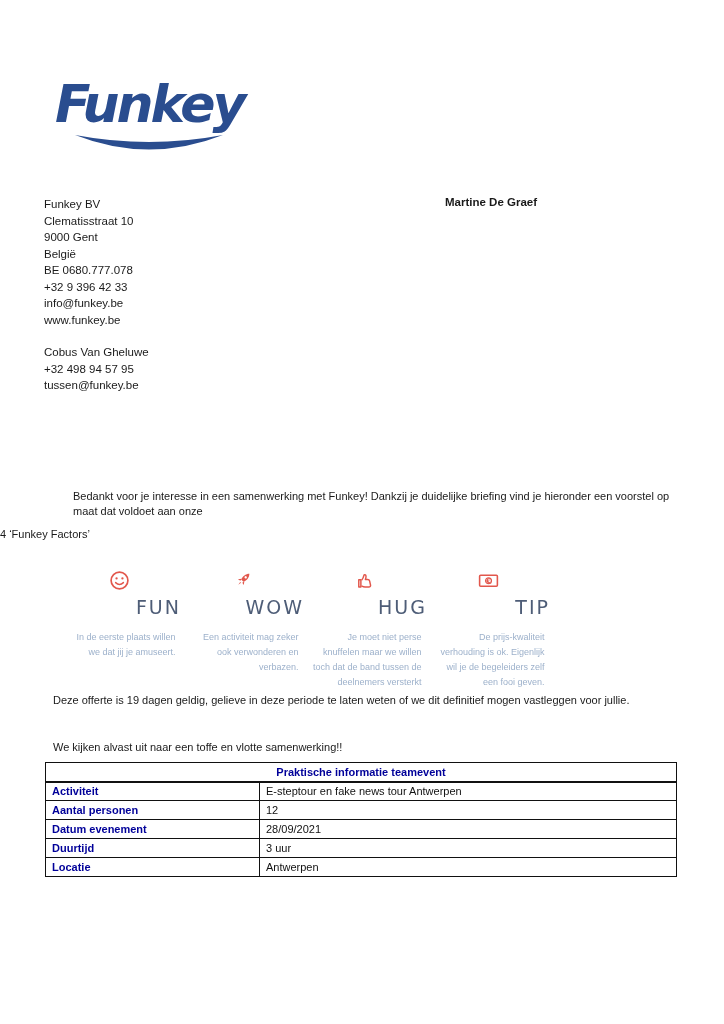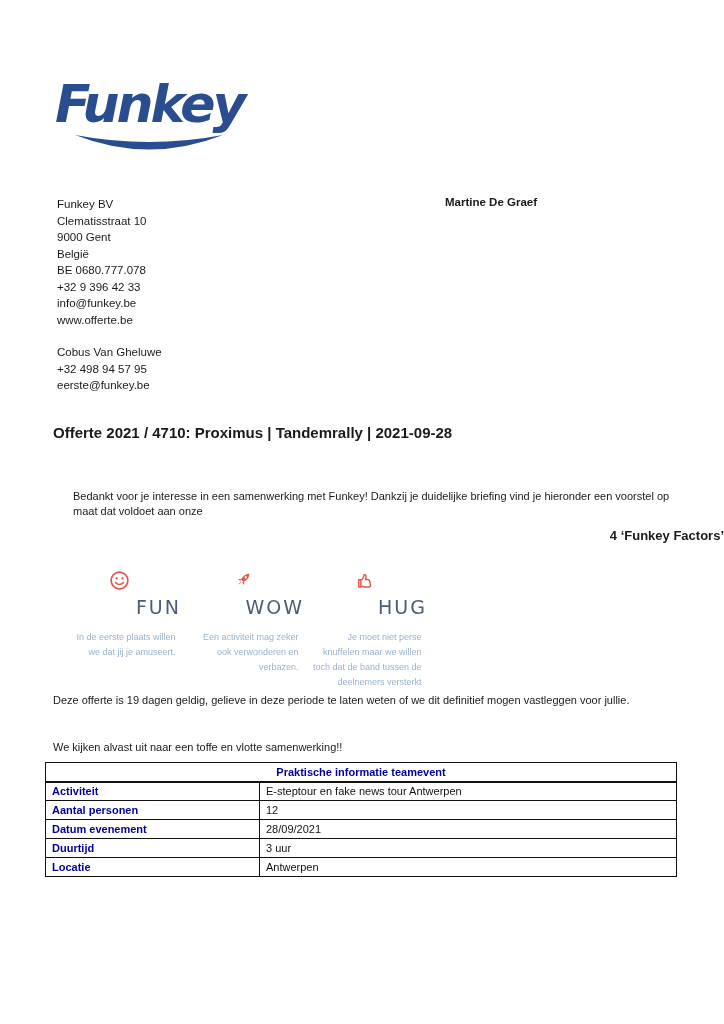--- a/index.html
+++ b/index.html
@@ -18,30 +18,30 @@
   .logo-text {
     font-family: "DejaVu Sans", sans-serif;
     font-style: italic; font-weight: 800;
     font-size: 52px; line-height: 1;
     letter-spacing: -3px;
     color: #2a4d8f;
   }
   .logo-smile { display: block; margin-top: 2px; margin-left: 14px; }
 
   
-  .sender { position: absolute; left: 57px; top: 196px; font-size: 11.5px; line-height: 16.5px; }
+  .sender { position: absolute; left: 44px; top: 196px; font-size: 11.5px; line-height: 16.5px; }
   .sender .gap { height: 16px; }
   .recipient { position: absolute; left: 445px; top: 196px; font-size: 11.5px; font-weight: 700; }
 
   
   .doc-title { position: absolute; left: 53px; top: 424px; font-size: 15px; font-weight: 700; }
 
   
   .intro { position: absolute; left: 53px; top: 489px; width: 600px; font-size: 11px; line-height: 15px; margin-left: 20px; }
-  .factors-heading { position: absolute; left: 0; top: 528px; width: 724px; text-align: right; font-size: 13px; font-weight: 700; }
+  .factors-heading { position: absolute; left: 0; top: 528px; width: 724px; text-align: left; font-size: 11px; font-weight: 400; }
 
   
   .factors { position: absolute; left: 58px; top: 568px; width: 492px; display: flex; }
   .factor { width: 123px; text-align: right; }
   .factor-icon { height: 24px; display: flex; align-items: center; justify-content: center; }
   .factor-label {
     margin-top: 4px;
     font-family: "DejaVu Sans", sans-serif;
     font-size: 19px; font-weight: 400;
     letter-spacing: 2px;
@@ -94,30 +94,29 @@
   </div>
 
   <div class="sender">
     <div>Funkey BV</div>
     <div>Clematisstraat 10</div>
     <div>9000 Gent</div>
     <div>België</div>
     <div>BE 0680.777.078</div>
     <div>+32 9 396 42 33</div>
     <div>info@funkey.be</div>
-    <div>www.offerte.be</div>
+    <div>www.funkey.be</div>
     <div class="gap"></div>
     <div>Cobus Van Gheluwe</div>
     <div>+32 498 94 57 95</div>
-    <div>eerste@funkey.be</div>
+    <div>tussen@funkey.be</div>
   </div>
 
   <div class="recipient">Martine De Graef</div>
 
-  <div class="doc-title">Offerte 2021 / 4710: Proximus | Tandemrally | 2021-09-28</div>
 
   <div class="intro">Bedankt voor je interesse in een samenwerking met Funkey! Dankzij je duidelijke briefing vind je hieronder een voorstel op maat dat voldoet aan onze</div>
   <div class="factors-heading">4 ‘Funkey Factors’</div>
 
   <div class="factors">
 
     <div class="factor">
       <div class="factor-icon">
         <svg width="21" height="21" viewBox="0 0 20 20">
           <circle cx="10" cy="10" r="8" fill="none" stroke="#e2574c" stroke-width="1.6"></circle>
@@ -150,20 +149,31 @@
       <div class="factor-icon">
         <svg width="21" height="21" viewBox="0 0 20 20">
           <path d="M3.6,9.2 L5.6,9.2 L5.6,16.2 L3.6,16.2 Z" fill="none" stroke="#e2574c" stroke-width="1.4" stroke-linejoin="round"></path>
           <path d="M6.6,15.4 C7.6,16 8.4,16.2 9.6,16.2 L13.2,16.2 C14.3,16.2 15,15.5 14.8,14.5 L13.9,10.4 C13.7,9.5 13,9 12.1,9 L9.9,9 C9.9,9 10.5,7.3 10.5,5.9 C10.5,4.4 8.7,4.1 8.4,5.4 C8.1,6.7 7.5,8.4 6.6,9.3" fill="none" stroke="#e2574c" stroke-width="1.4" stroke-linejoin="round" stroke-linecap="round"></path>
         </svg>
       </div>
       <div class="factor-label">HUG</div>
       <div class="factor-desc">Je moet niet perse knuffelen maar we willen toch dat de band tussen de deelnemers versterkt</div>
     </div>
 
+    <div class="factor">
+      <div class="factor-icon">
+        <svg width="23" height="21" viewBox="0 0 22 20">
+          <rect x="2.5" y="5" width="17" height="10.5" rx="1" fill="none" stroke="#e2574c" stroke-width="1.5"></rect>
+          <circle cx="11" cy="10.2" r="2.8" fill="none" stroke="#e2574c" stroke-width="1.2"></circle>
+          <text x="11" y="12.4" text-anchor="middle" font-size="6" font-family="DejaVu Sans, sans-serif" fill="#e2574c" font-weight="bold">€</text>
+        </svg>
+      </div>
+      <div class="factor-label">TIP</div>
+      <div class="factor-desc">De prijs-kwaliteit verhouding is ok. Eigenlijk wil je de begeleiders zelf een fooi geven.</div>
+    </div>
 
   </div>
 
   <div class="validity">Deze offerte is 19 dagen geldig, gelieve in deze periode te laten weten of we dit definitief mogen vastleggen voor jullie.</div>
   <div class="closing">We kijken alvast uit naar een toffe en vlotte samenwerking!!</div>
 
   <table class="info-table">
     <thead>
       <tr>
         <th colspan="2">Praktische informatie teamevent</th>

